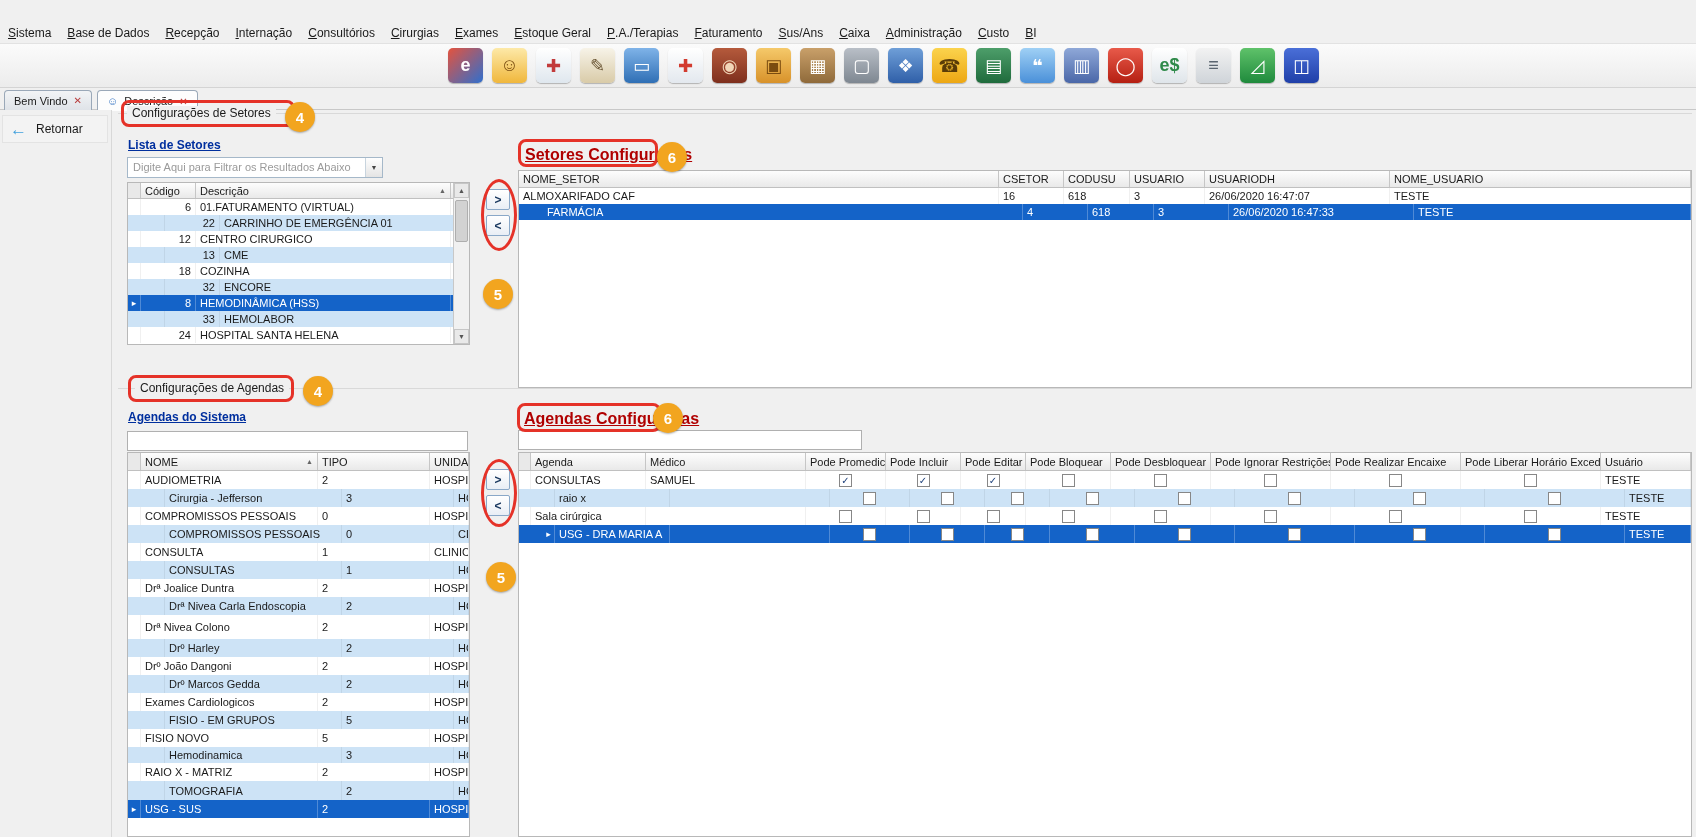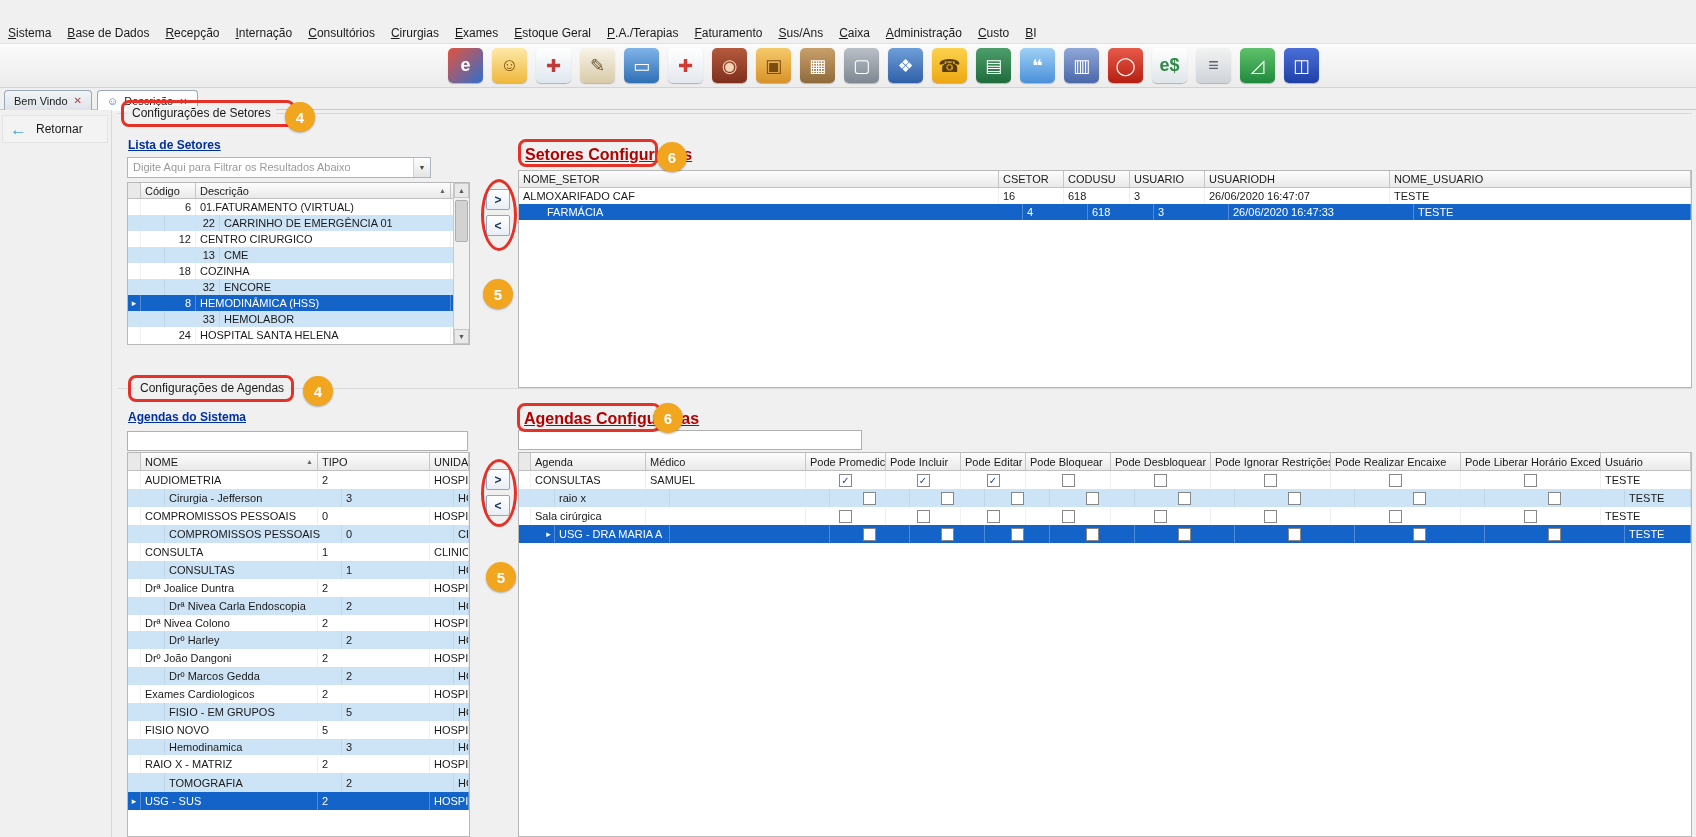--- a/index.html
+++ b/index.html
@@ -44,21 +44,21 @@
   .back-ic { color:#41a0dc; font-size:17px; font-weight:bold; line-height:1; }
   
   .group-line { position:absolute; left:118px; width:1574px; height:1px; background:#d9d9d9; }
   .group-caption { position:absolute; z-index:2; background:#f0f0f0; padding:0 5px;
     font-size:12px; color:#1a1a1a; }
   .link-heading { position:absolute; font-size:12px; font-weight:bold;
     color:var(--link,#002f9e); text-decoration:underline; }
   .red-heading { position:absolute; font-size:16px; font-weight:bold;
     color:var(--red-heading,#b00000); text-decoration:underline; }
   
-  .combo { position:absolute; left:127px; top:157px; width:304px; height:21px;
+  .combo { position:absolute; left:127px; top:157px; width:256px; height:21px;
     background:#fff; border:1px solid #a5b8c9; display:flex; }
   .combo-text { flex:1; color:#9a9a9a; font-size:11px; padding:3px 5px; overflow:hidden; white-space:nowrap; }
   .combo-btn { width:17px; border-left:1px solid #c8d4de; background:linear-gradient(#fefefe,#e4e4e4);
     display:flex; align-items:center; justify-content:center; font-size:7px; color:#444; }
   .filter-input { position:absolute; height:20px; background:#fff; border:1px solid #b0b0b0;
     font-family:inherit; font-size:11px; padding:0 4px; }
   
   .xfer { position:absolute; width:24px; height:21px; background:linear-gradient(#ffffff,#e9eef5);
     border:1px solid #8aa8c8; border-radius:2px; color:#17365d; font-weight:bold; font-size:12px;
     display:flex; align-items:center; justify-content:center; font-family:inherit; cursor:default; }
@@ -348,21 +348,21 @@
           <div class="g-cell" style="width: 177px;">Drª Joalice Duntra</div>
           <div class="g-cell" style="width: 112px;">2</div>
           <div class="g-cell" style="flex: 1 1 0%;">HOSPITAL</div>
         </div>
         <div class="g-row alt" style="height: 18px;">
           <div class="g-cell g-ind" style="width: 13px;"></div>
           <div class="g-cell" style="width: 177px;">Drª Nivea Carla Endoscopia</div>
           <div class="g-cell" style="width: 112px;">2</div>
           <div class="g-cell" style="flex: 1 1 0%;">HOSPITAL</div>
         </div>
-        <div class="g-row" style="height: 16px;">
+        <div class="g-row" style="height: 24px;">
           <div class="g-cell g-ind" style="width: 13px;"></div>
           <div class="g-cell" style="width: 177px;">Drª Nivea Colono</div>
           <div class="g-cell" style="width: 112px;">2</div>
           <div class="g-cell" style="flex: 1 1 0%;">HOSPITAL</div>
         </div>
         <div class="g-row alt" style="height: 18px;">
           <div class="g-cell g-ind" style="width: 13px;"></div>
           <div class="g-cell" style="width: 177px;">Drº Harley</div>
           <div class="g-cell" style="width: 112px;">2</div>
           <div class="g-cell" style="flex: 1 1 0%;">HOSPITAL</div>

